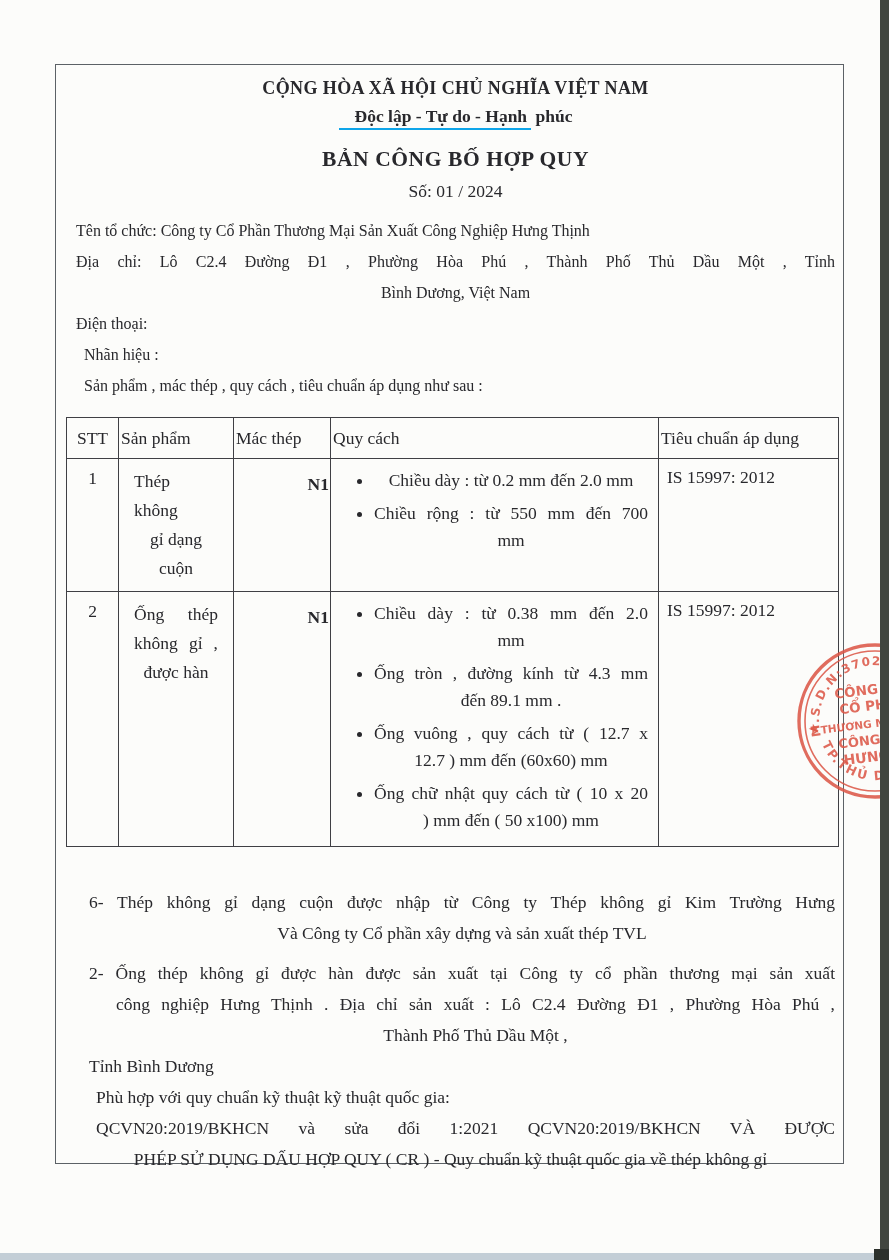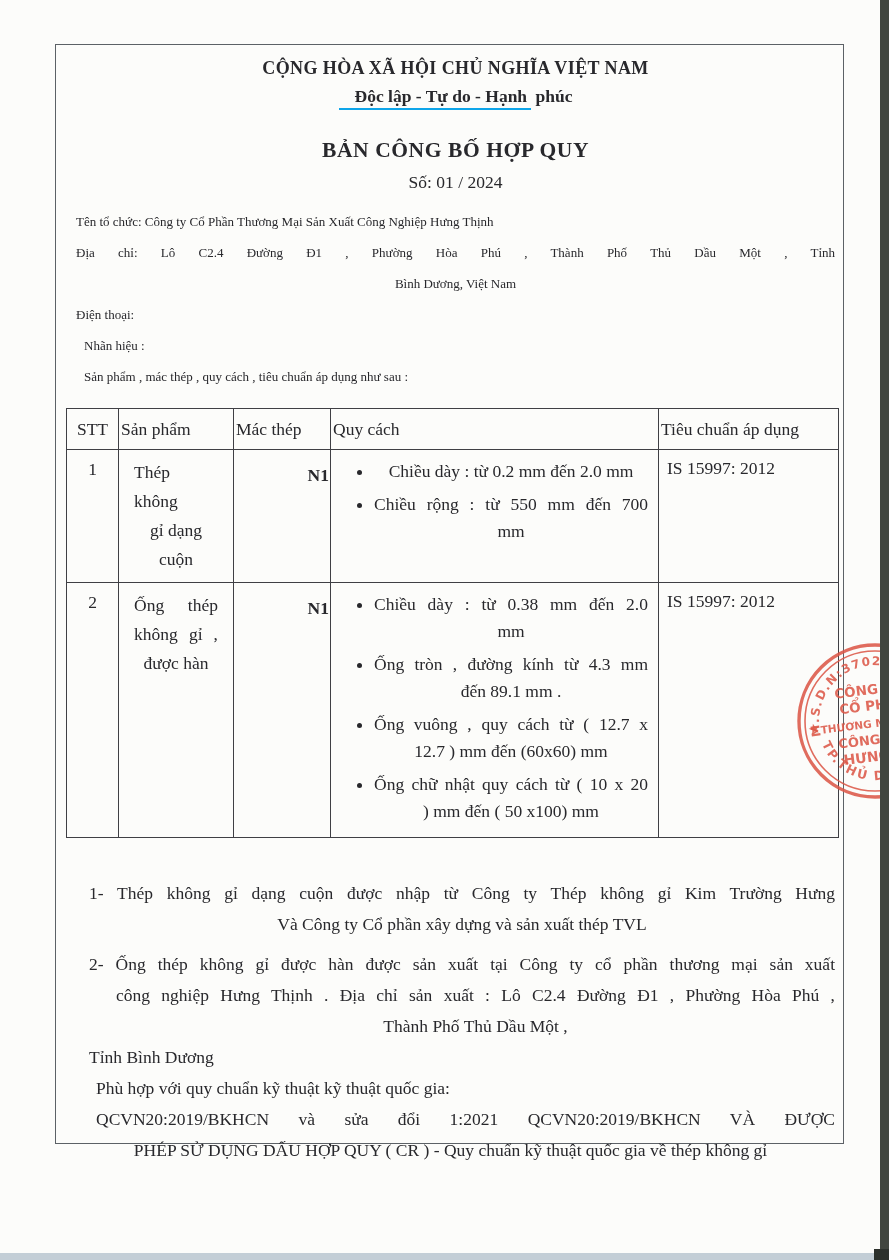--- a/index.html
+++ b/index.html
@@ -14,36 +14,36 @@
     color:#28282c;
   }
 
   
   .edge-right  { position:absolute; top:0; right:0; width:9px; height:100%; background:#41463f; z-index:8; }
   .edge-bottom { position:absolute; bottom:0; left:0; width:100%; height:7px; background:#c3ced6; z-index:9; }
   .edge-corner { position:absolute; bottom:0; right:0; width:15px; height:11px; background:#2c312c; z-index:10; }
 
   
   .frame {
-    position:absolute; left:55px; top:44px;
+    position:absolute; left:55px; top:64px;
     width:789px; height:1100px;
     border:1.5px solid #5c6166;
     box-sizing:border-box;
     padding:10px 8px 0 20px;
   }
 
   .center { text-align:center; }
   .nat      { font-size:18px;   font-weight:bold; letter-spacing:.4px; margin-top:3px; }
   .motto    { font-size:17.5px; font-weight:bold; margin-top:7px; }
   .motto-u  { border-bottom:2px solid #0ea5e9; padding:0 4px 2px 16px; }
-  .doc-title{ font-size:21.5px; font-weight:bold; letter-spacing:.6px; margin-top:31px; }
+  .doc-title{ font-size:21.5px; font-weight:bold; letter-spacing:.6px; margin-top:20px; }
   .doc-num  { font-size:17.5px; margin-top:9px; }
 
   p { margin:0; }
-  .body { font-size:13px; line-height:31px; }
+  .body { font-size:16px; line-height:31px; }
   .org  { margin-top:13px; }
   .ind  { margin-left:8px; }
 
   .ln { display:block;text-align:center; }
   .stretch { text-align:justify; text-align-last:justify; }
 
   table {
     border-collapse:collapse;
     width:772px;
     margin:16px 0 0 -10px;
@@ -174,21 +174,21 @@
                 </li>
             </ul>
           </td>
           <td class="c-std">IS 15997: 2012</td>
         </tr>
       </tbody>
     </table>
 
     <div class="notes">
       <p class="note n1">
-          <span class="ln stretch">1- Thép không gỉ dạng cuộn được nhập từ Công ty Thép không gỉ Kim Trường Hưng</span>
+          <span class="ln stretch">6- Thép không gỉ dạng cuộn được nhập từ Công ty Thép không gỉ Kim Trường Hưng</span>
           <span class="ln">Và Công ty Cổ phần xây dựng và sản xuất thép TVL</span>
         </p>
       <p class="note n2">
           <span class="ln stretch">2- Ống thép không gỉ được hàn được sản xuất tại Công ty cổ phần thương mại sản xuất</span>
           <span class="ln stretch">công nghiệp Hưng Thịnh . Địa chỉ sản xuất : Lô C2.4 Đường Đ1 , Phường Hòa Phú ,</span>
           <span class="ln">Thành Phố Thủ Dầu Một ,</span>
         </p>
       <p class="note">Tỉnh Bình Dương</p>
       <p class="note ind2">Phù hợp với quy chuẩn kỹ thuật kỹ thuật quốc gia:</p>
       <p class="note qcvn">

